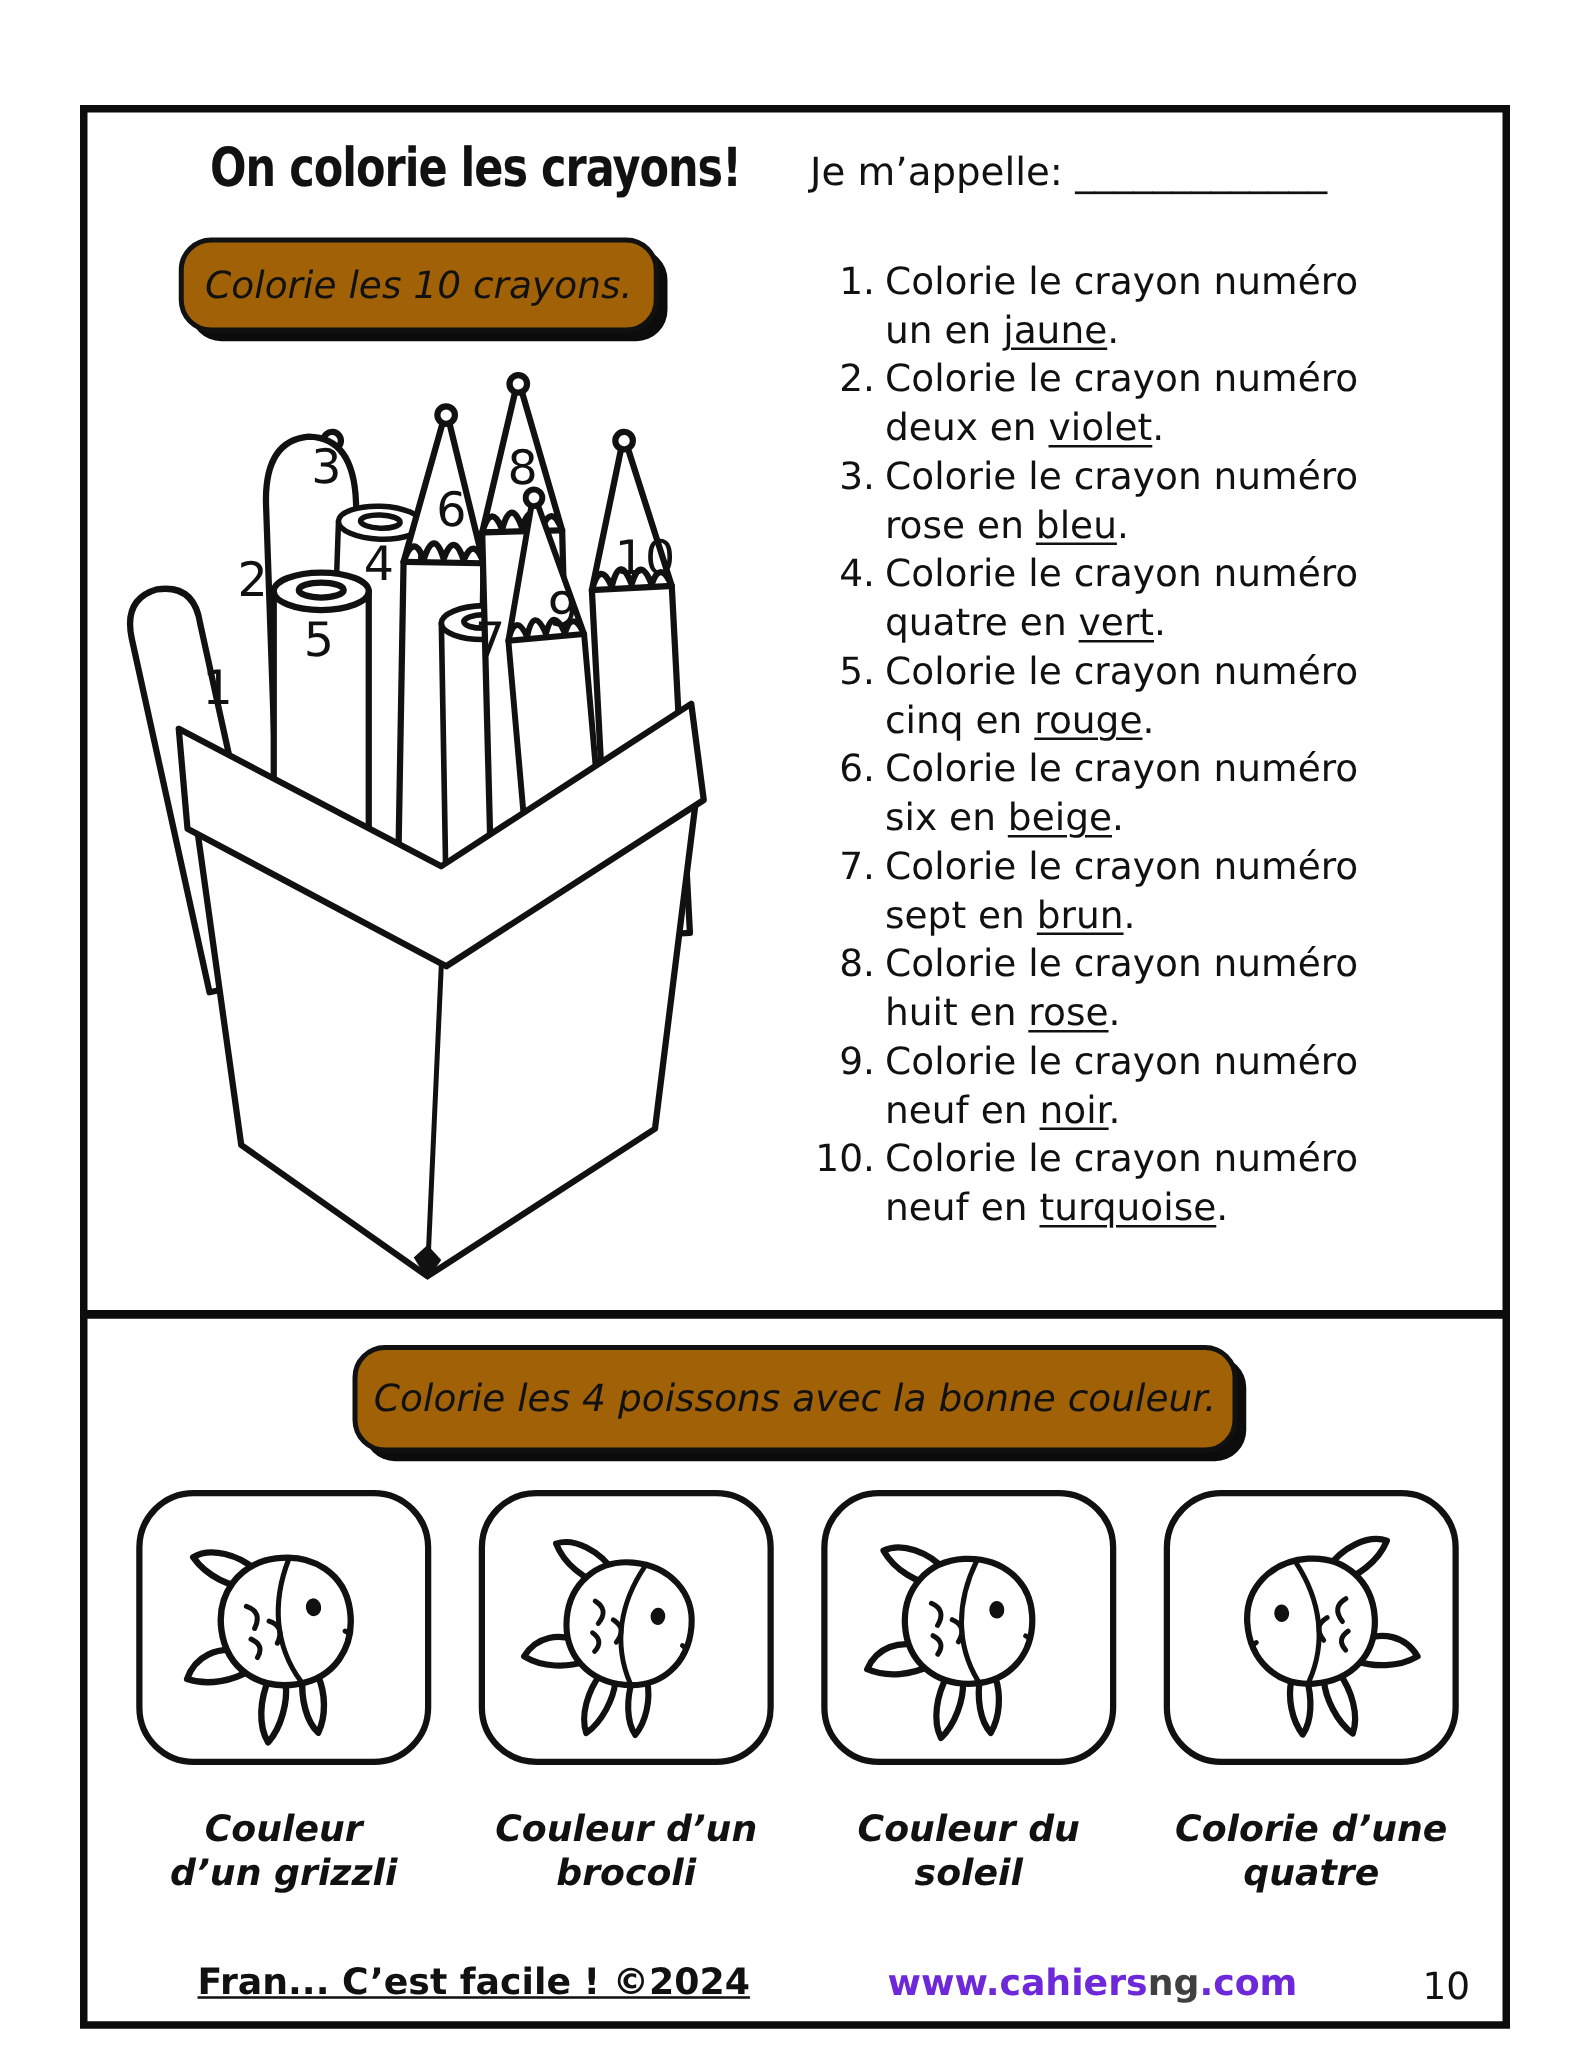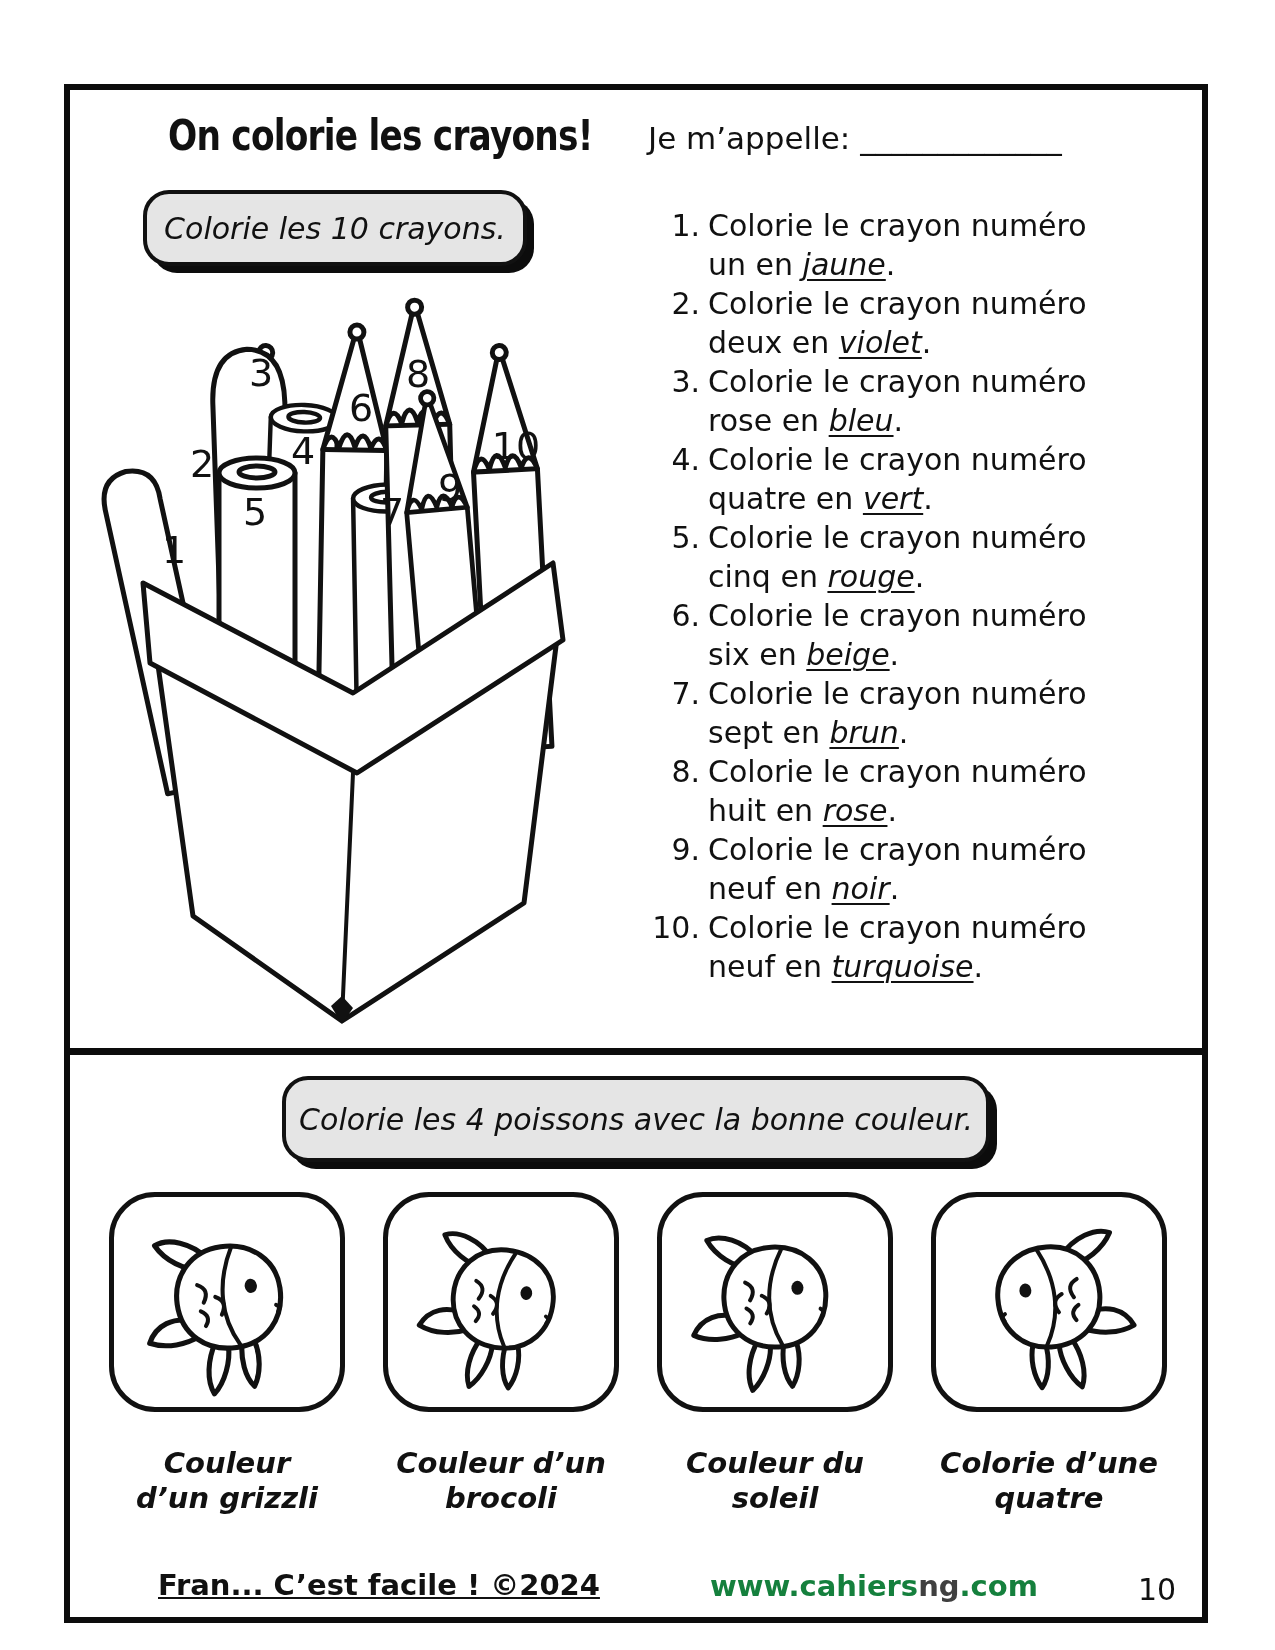--- a/index.html
+++ b/index.html
@@ -8,47 +8,47 @@
 
   .frame { position:absolute; left:64px; top:56px; width:1144px; height:1539px;
            border:6px solid #0c0c0c; background:#fff; }
 
   .title { position:absolute; left:98px; top:20px; font-size:43px; font-weight:bold;
            letter-spacing:-1px; transform:scaleX(.8); transform-origin:left center; white-space:nowrap; }
 
   .name-row { position:absolute; left:578px; top:30px; font-size:31px; white-space:nowrap; }
   .name-blank { letter-spacing:0px; }
 
-  .bubble { position:absolute; background:#e5e5e5; border:4px solid #111; border-radius:26px;
+  .bubble { position:absolute; background:#a16207; border:4px solid #111; border-radius:26px;
             box-shadow:8px 8px 0 -1px #0c0c0c; display:flex; align-items:center; justify-content:center;
             font-style:italic; font-size:30px; text-align:center; }
   .bubble1 { left:73px; top:100px; width:384px; height:76px; }
   .bubble2 { left:212px; top:986px; width:708px; height:86px; }
 
   .crayon-art { position:absolute; left:25px; top:178px; width:480px; height:780px; }
   .crayon-art svg { display:block; }
 
   .color-list { position:absolute; left:582px; top:116px; width:552px; font-size:30px; line-height:39px; }
   .color-list .item { display:flex; }
   .color-list .num { width:56px; text-align:right; padding-right:8px; flex:0 0 56px; }
-  .cw { font-style:italic; text-decoration:underline; text-decoration-thickness:2px; text-underline-offset:4px; }
+  .cw { text-decoration:underline; text-decoration-thickness:2px; text-underline-offset:4px; }
 
   .divider { position:absolute; left:-6px; right:-6px; top:958px; height:7px; background:#0c0c0c; }
 
   .fish-card { position:absolute; top:1102px; width:236px; height:220px; border:5px solid #111;
                border-radius:46px; background:#fff; }
   .fc1{left:39px;} .fc2{left:313px;} .fc3{left:587px;} .fc4{left:861px;}
 
   .caption { position:absolute; top:1356px; width:290px; text-align:center; font-style:italic;
              font-weight:600; font-size:29px; line-height:35px; }
   .cap1{left:12px;} .cap2{left:286px;} .cap3{left:560px;} .cap4{left:834px;}
 
   .footer-left { position:absolute; left:88px; top:1478px; font-size:29px; font-weight:bold;text-decoration:underline; }
   .footer-url  { position:absolute; left:640px; top:1479px; font-size:29px; font-weight:bold; }
-  .footer-url .blue { color:#15803d; }
+  .footer-url .blue { color:#6d28d9; }
   .footer-url .dark { color:#404040; }
   .page-num { position:absolute; left:1068px; top:1482px; font-size:30px; }
 
   text.cnum { font-family:"DejaVu Sans", sans-serif; font-size:38px; fill:#111; }
   .ln  { fill:#fff; stroke:#111; stroke-width:5; stroke-linejoin:round; }
   .lnf { fill:none; stroke:#111; stroke-width:4; stroke-linecap:round; }
 </style>
 </head>
 <body>
 

